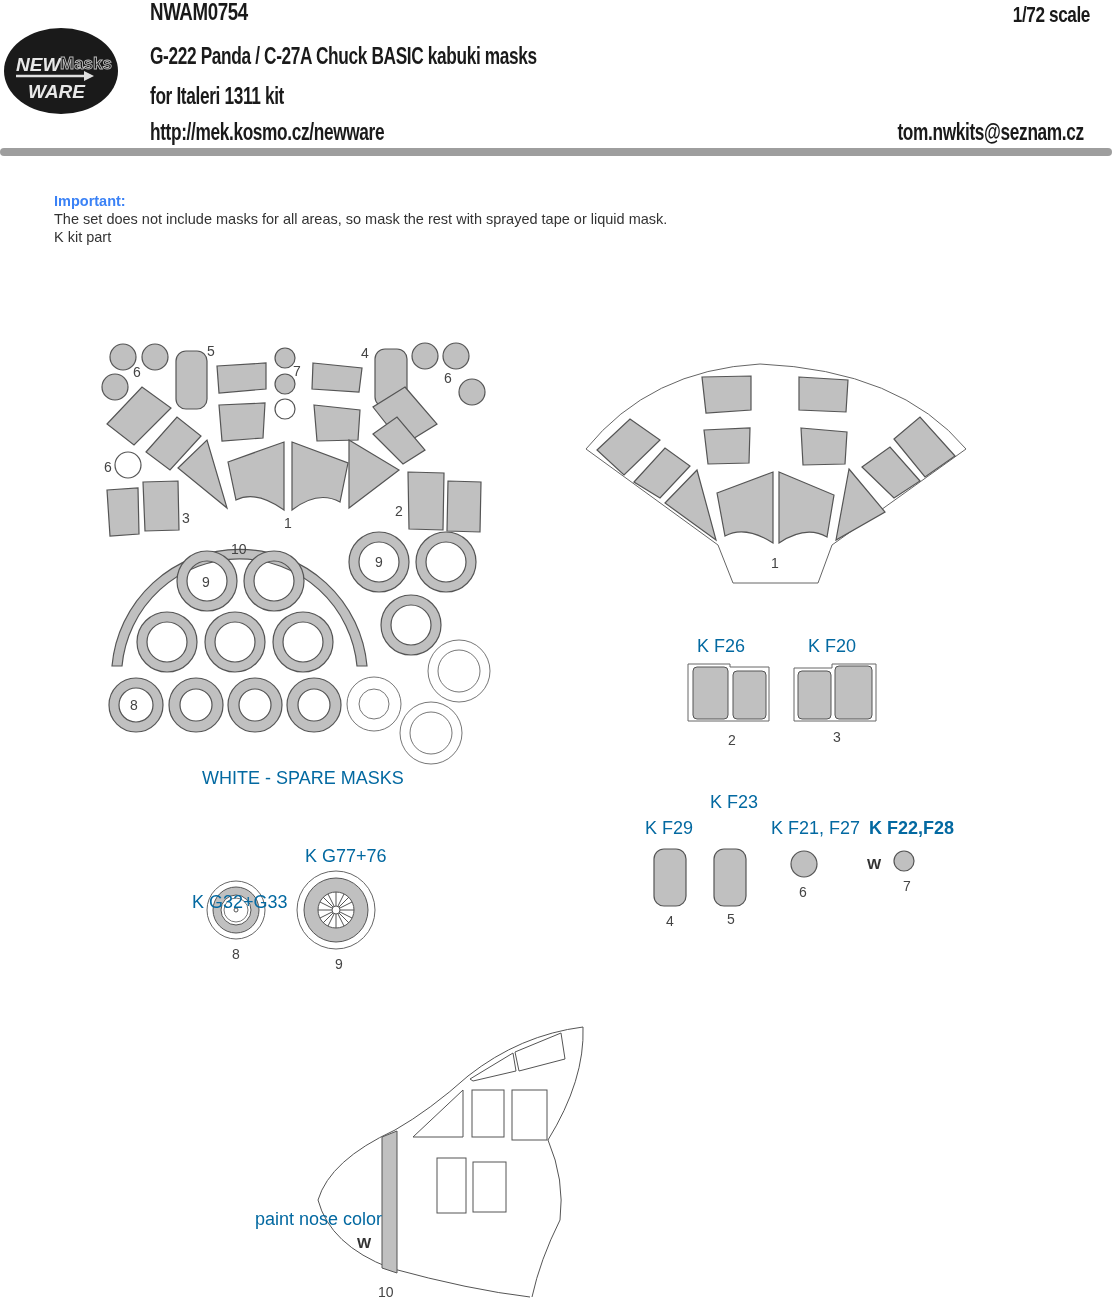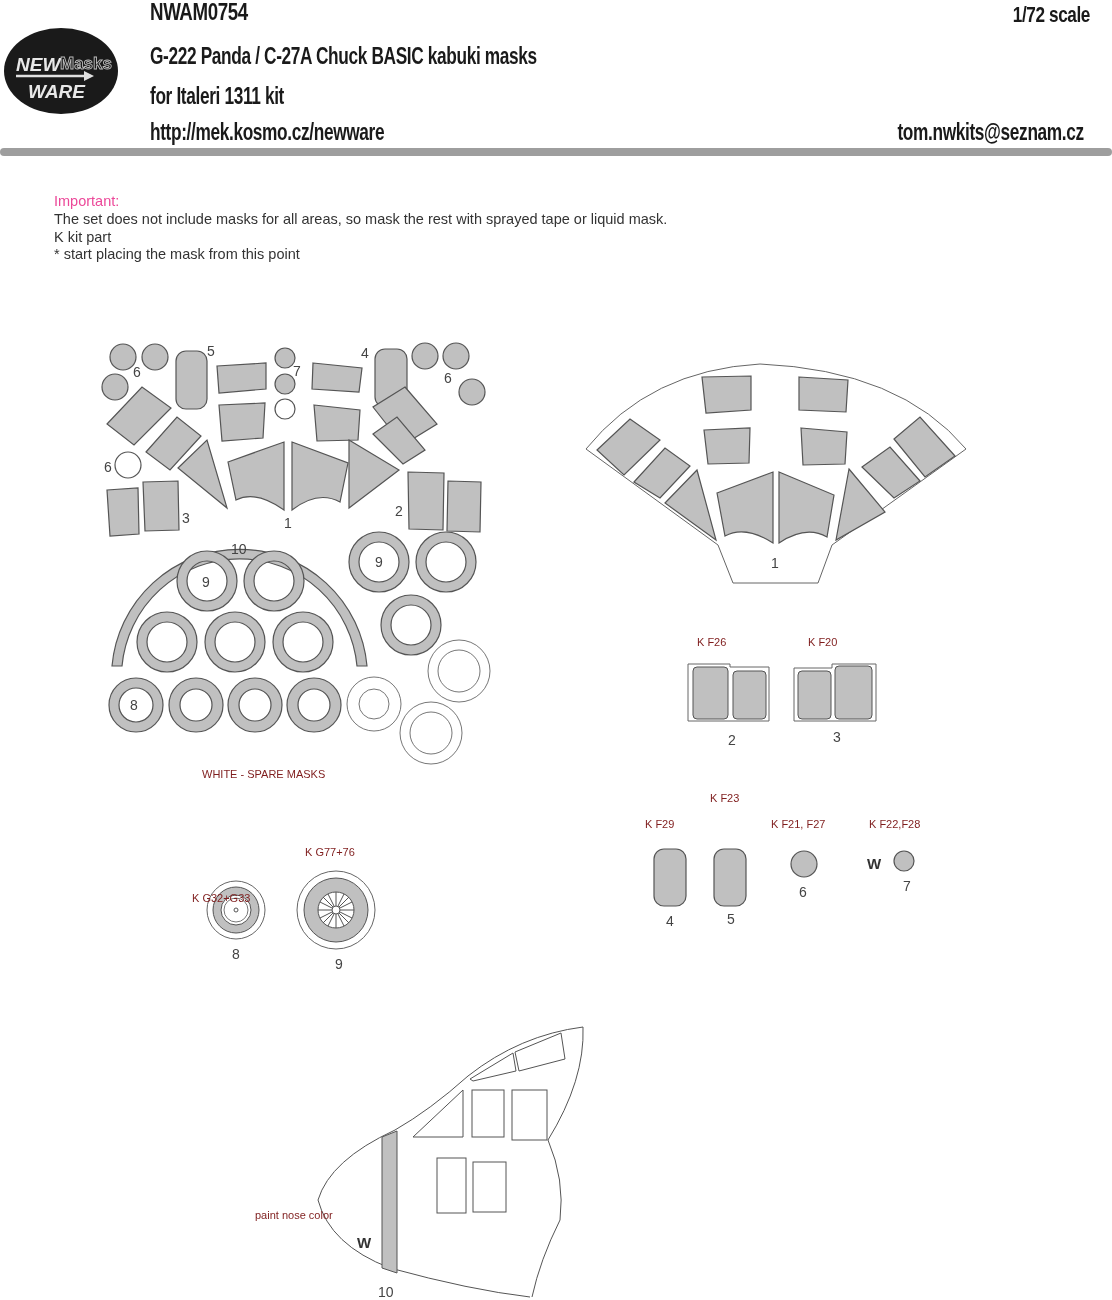--- a/index.html
+++ b/index.html
@@ -5,24 +5,24 @@
   html, body { margin: 0; padding: 0; background: #ffffff; }
   body { width: 1112px; height: 1300px; position: relative; overflow: hidden;
          font-family: "Liberation Sans", sans-serif; color: #222; }
   .hdr { position: absolute; font-family: "Liberation Sans Narrow", "Liberation Sans", sans-serif;
          font-weight: bold; color: #1a1a1a; transform-origin: left top; letter-spacing: -0.5px; }
   .hdr.r { transform-origin: right top; text-align: right; }
   .logo { position: absolute; left: 2px; top: 26px; width: 118px; height: 90px; }
   .rule { position: absolute; left: 0; top: 148px; width: 1112px; height: 8px;
           background: #9e9e9e; border-radius: 4px; }
   .notes { position: absolute; left: 54px; top: 193px; font-size: 14.5px; line-height: 17.8px; color: #333; }
-  .notes .title { font-weight: normal; color: #ec4899; }
+  .notes .title { font-weight: bold; color: #3b82f6; }
   .notes div { white-space: nowrap; }
   svg.art { position: absolute; left: 0; top: 0; }
-  .lbl { position: absolute; font-size: 11px; color: #7f1d1d; white-space: nowrap; }
+  .lbl { position: absolute; font-size: 18px; color: #0369a1; white-space: nowrap; }
   .num { position: absolute; font-size: 14px; color: #444; }
   .wmark { font-weight: bold; color: #333; letter-spacing: -2px; font-size: 15px; }
 </style>
 </head>
 <body>
 
 <div class="logo">
   <svg width="118" height="90" viewBox="0 0 118 90">
     <ellipse cx="59" cy="45" rx="57" ry="43" fill="#1a1a1a"></ellipse>
     <text x="14" y="45" font-family="Liberation Sans, sans-serif" font-style="italic" font-weight="bold" font-size="19" fill="#e8e8e8">NEW</text>
@@ -38,21 +38,20 @@
 <div class="hdr" style="left:150px;top:42px;font-size:24px;transform:scaleX(0.72);">G-222 Panda / C-27A Chuck BASIC kabuki masks</div>
 <div class="hdr" style="left:150px;top:82px;font-size:24px;transform:scaleX(0.72);">for Italeri 1311 kit</div>
 <div class="hdr" style="left:150px;top:118px;font-size:24px;transform:scaleX(0.72);">http://mek.kosmo.cz/newware</div>
 <div class="hdr r" style="right:28px;top:118px;font-size:24px;transform:scaleX(0.72);">tom.nwkits@seznam.cz</div>
 <div class="rule"></div>
 
 <div class="notes">
   <div class="title">Important:</div>
   <div>The set does not include masks for all areas, so mask the rest with sprayed tape or liquid mask.</div>
   <div>K kit part</div>
-  <div>*  start placing the mask from this point</div>
 </div>
 
 <svg class="art" width="1112" height="1300">
   <g fill="#c0c0c0" stroke="#555" stroke-width="1.2">
 
     <circle cx="123" cy="357" r="13"></circle>
       <circle cx="155" cy="357" r="13"></circle>
       <circle cx="115" cy="387" r="13"></circle>
 
     <rect x="176" y="351" width="31" height="58" rx="10"></rect>
@@ -211,21 +210,21 @@
 <div class="num" style="left:728px;top:732px;">2</div>
 <div class="lbl" style="left:808px;top:636px;">K F20</div>
 <div class="num" style="left:833px;top:729px;">3</div>
 
 <div class="lbl" style="left:645px;top:818px;">K F29</div>
 <div class="num" style="left:666px;top:913px;">4</div>
 <div class="lbl" style="left:710px;top:792px;">K F23</div>
 <div class="num" style="left:727px;top:911px;">5</div>
 <div class="lbl" style="left:771px;top:818px;">K F21, F27</div>
 <div class="num" style="left:799px;top:884px;">6</div>
-<div class="lbl" style="left:869px;top:818px;">K F22,F28</div>
+<div class="lbl" style="left:869px;top:818px;font-weight:bold;">K F22,F28</div>
 <div class="wmark" style="position:absolute;left:867px;top:855px;">W</div>
 <div class="num" style="left:903px;top:878px;">7</div>
 
 <div class="lbl" style="left:192px;top:892px;">K G32+G33</div>
 <div class="num" style="left:232px;top:946px;">8</div>
 <div class="lbl" style="left:305px;top:846px;">K G77+76</div>
 <div class="num" style="left:335px;top:956px;">9</div>
 
 <div class="wmark" style="position:absolute;left:357px;top:1234px;">W</div>
 <div class="lbl" style="left:255px;top:1209px;">paint nose color</div>

